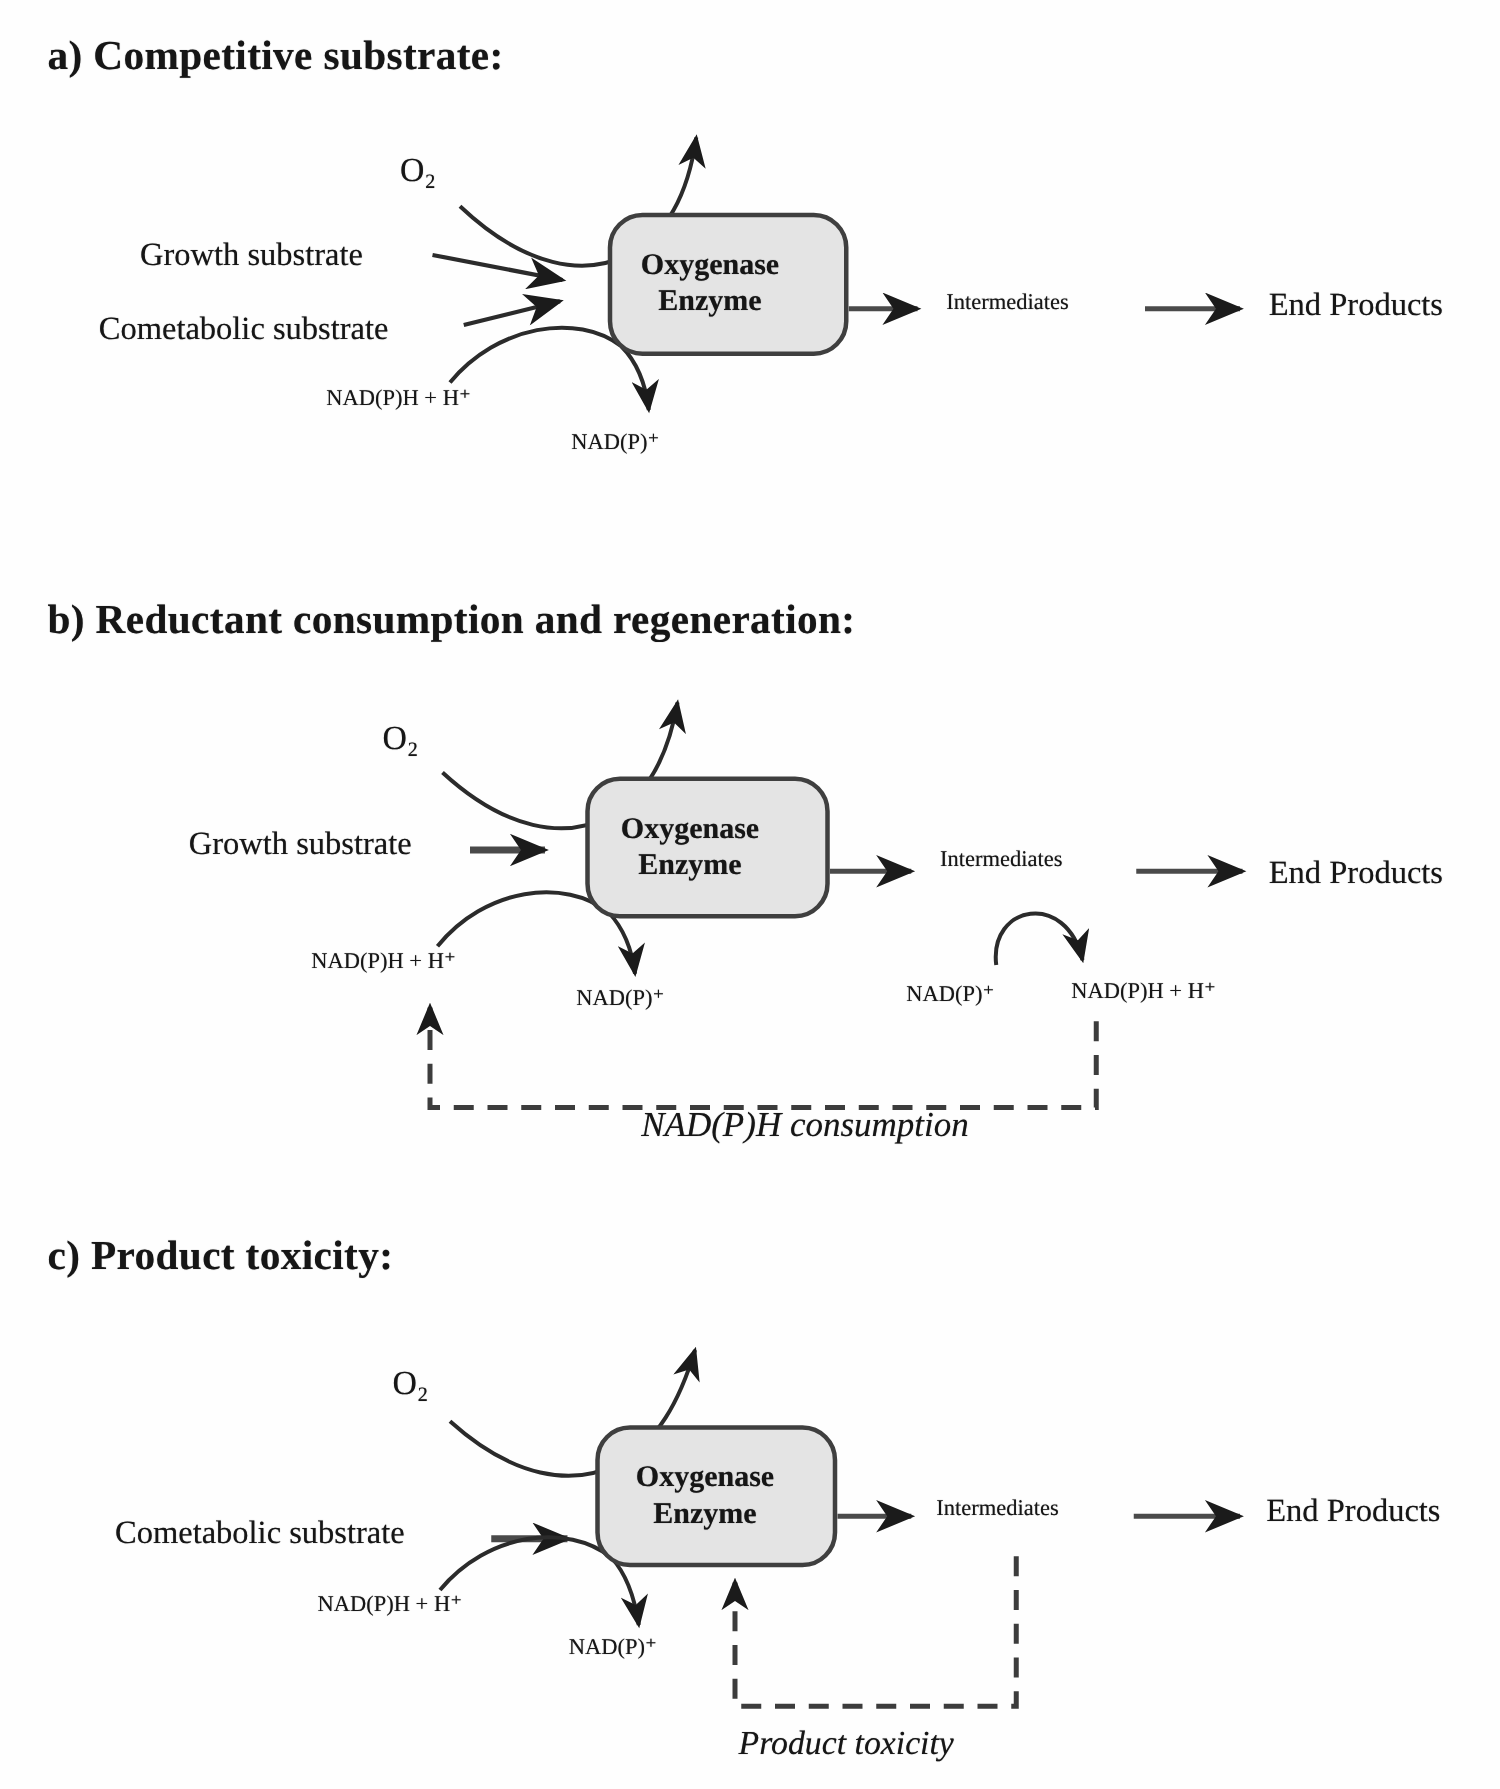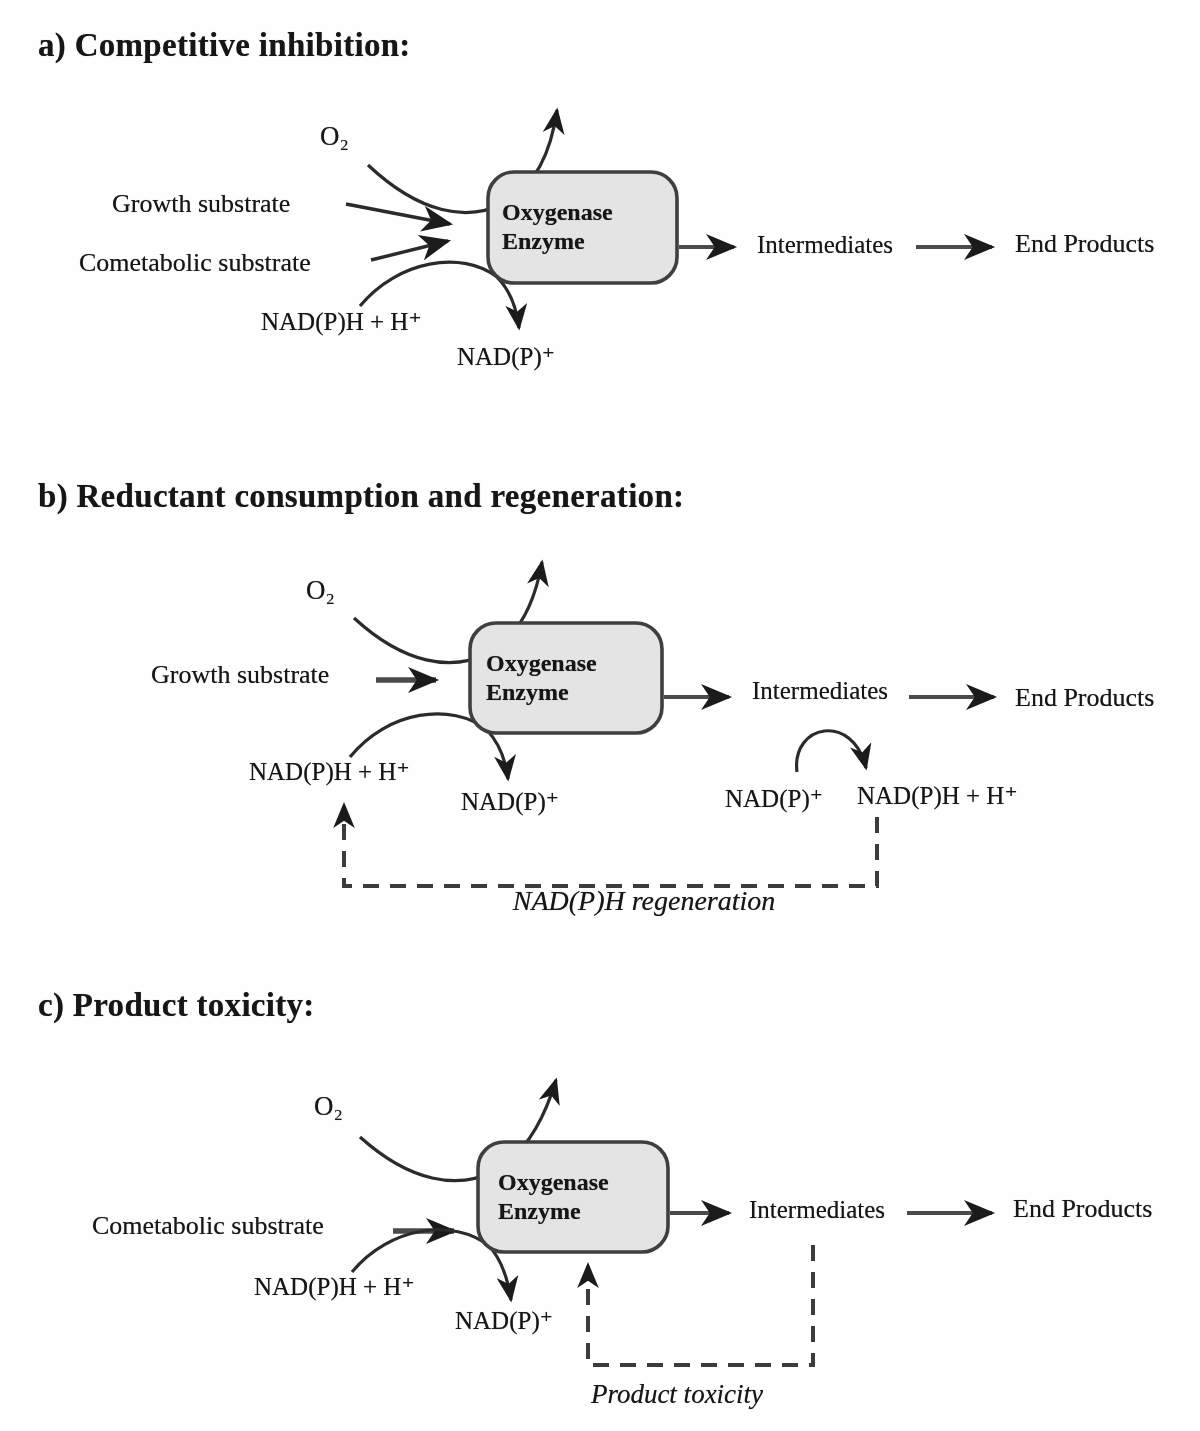--- a/index.html
+++ b/index.html
@@ -2,26 +2,26 @@
 <html><head>
 <meta charset="utf-8">
 <style>
   html,body{margin:0;padding:0;background:#ffffff;}
   .stage{
     position:relative;width:1200px;height:1431px;background:#fefefe;
     font-family:"Liberation Serif","DejaVu Serif",serif;color:#161616;overflow:hidden;
   }
   .stage svg{position:absolute;left:0;top:0;width:1200px;height:1431px;}
   .lbl{
-    position:absolute;white-space:nowrap;font-size:25px;line-height:1.05;
+    position:absolute;white-space:nowrap;font-size:18px;line-height:1.05;
     text-shadow:0 0 .7px rgba(20,20,20,.6);
   }
   .title{font-size:33px;font-weight:700;letter-spacing:.3px;}
   .enzyme{
-    white-space:normal;text-align:left;font-size:24px;line-height:1.22;
+    white-space:normal;text-align:center;font-size:24px;line-height:1.22;
     width:132px;font-weight:600;
   }
   .caption{font-style:italic;text-align:center;white-space:nowrap;}
 </style>
 </head>
 <body>
 
 <div class="stage">
 
   <svg viewBox="0 0 1200 1431" aria-hidden="true">
@@ -62,41 +62,41 @@
       <path stroke-width="3.2" d="M 360 1137 C 410 1182, 458 1190, 494 1171 C 526 1154, 544 1120, 556 1080" marker-end="url(#ahMid)"></path>
       <path stroke="#4a4a4a" stroke-width="5.5" d="M 393 1231 L 454 1231" marker-end="url(#ahBig)"></path>
       <path stroke-width="3.2" d="M 352 1272 C 390 1226, 454 1218, 489 1246 C 502 1260, 508 1280, 511 1300" marker-end="url(#ahMid)"></path>
       <rect x="478" y="1142" width="190" height="110" rx="26" stroke="#3f3f3f" stroke-width="3.6" fill="#e4e4e4"></rect>
       <path stroke="#4a4a4a" stroke-width="4" d="M 670 1213 L 729 1213" marker-end="url(#ahBig)"></path>
       <path stroke="#4a4a4a" stroke-width="4" d="M 907 1213 L 992 1213" marker-end="url(#ahBig)"></path>
       <path stroke="#3c3c3c" stroke-width="4" stroke-dasharray="16 11" d="M 813 1245 L 813 1365 L 588 1365 L 588 1266" marker-end="url(#ahUp)"></path>
     </g>
   </svg>
 
-  <div class="lbl title" style="left:38px;top:28px">a) Competitive inhibition:</div>
+  <div class="lbl title" style="left:38px;top:28px">a) Competitive substrate:</div>
   <div class="lbl" style="left:320px;top:122px;font-size:27px">O₂</div>
   <div class="lbl" style="left:112px;top:190px;font-size:26px">Growth substrate</div>
   <div class="lbl" style="left:79px;top:249px;font-size:26px">Cometabolic substrate</div>
   <div class="lbl" style="left:261px;top:309px">NAD(P)H + H⁺</div>
   <div class="lbl" style="left:457px;top:344px">NAD(P)⁺</div>
   <div class="lbl enzyme" style="left:502px;top:198px">Oxygenase Enzyme</div>
   <div class="lbl" style="left:757px;top:232px">Intermediates</div>
   <div class="lbl" style="left:1015px;top:230px;font-size:26px">End Products</div>
 
   <div class="lbl title" style="left:38px;top:479px">b) Reductant consumption and regeneration:</div>
   <div class="lbl" style="left:306px;top:576px;font-size:27px">O₂</div>
   <div class="lbl" style="left:151px;top:661px;font-size:26px">Growth substrate</div>
   <div class="lbl" style="left:249px;top:759px">NAD(P)H + H⁺</div>
   <div class="lbl" style="left:461px;top:789px">NAD(P)⁺</div>
   <div class="lbl enzyme" style="left:486px;top:649px">Oxygenase Enzyme</div>
   <div class="lbl" style="left:752px;top:678px">Intermediates</div>
   <div class="lbl" style="left:1015px;top:684px;font-size:26px">End Products</div>
   <div class="lbl" style="left:725px;top:786px">NAD(P)⁺</div>
   <div class="lbl" style="left:857px;top:783px">NAD(P)H + H⁺</div>
-  <div class="lbl caption" style="left:472px;top:886px;width:344px;font-size:28px">NAD(P)H regeneration</div>
+  <div class="lbl caption" style="left:472px;top:886px;width:344px;font-size:28px">NAD(P)H consumption</div>
 
   <div class="lbl title" style="left:38px;top:988px">c) Product toxicity:</div>
   <div class="lbl" style="left:314px;top:1092px;font-size:27px">O₂</div>
   <div class="lbl" style="left:92px;top:1212px;font-size:26px">Cometabolic substrate</div>
   <div class="lbl" style="left:254px;top:1274px">NAD(P)H + H⁺</div>
   <div class="lbl" style="left:455px;top:1308px">NAD(P)⁺</div>
   <div class="lbl enzyme" style="left:498px;top:1168px">Oxygenase Enzyme</div>
   <div class="lbl" style="left:749px;top:1197px">Intermediates</div>
   <div class="lbl" style="left:1013px;top:1195px;font-size:26px">End Products</div>
   <div class="lbl caption" style="left:532px;top:1380px;width:290px;font-size:27px">Product toxicity</div>

